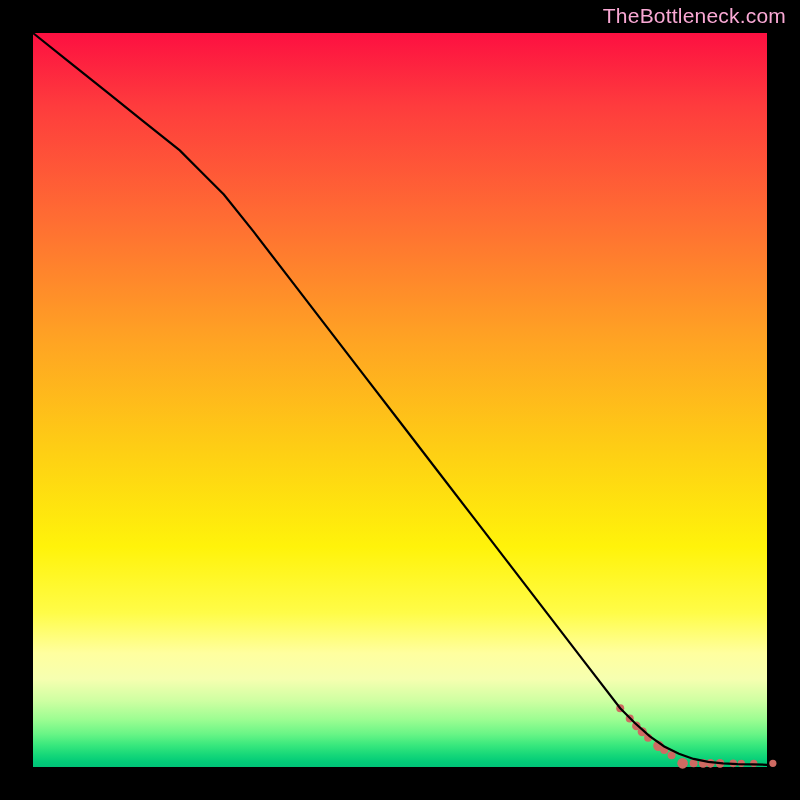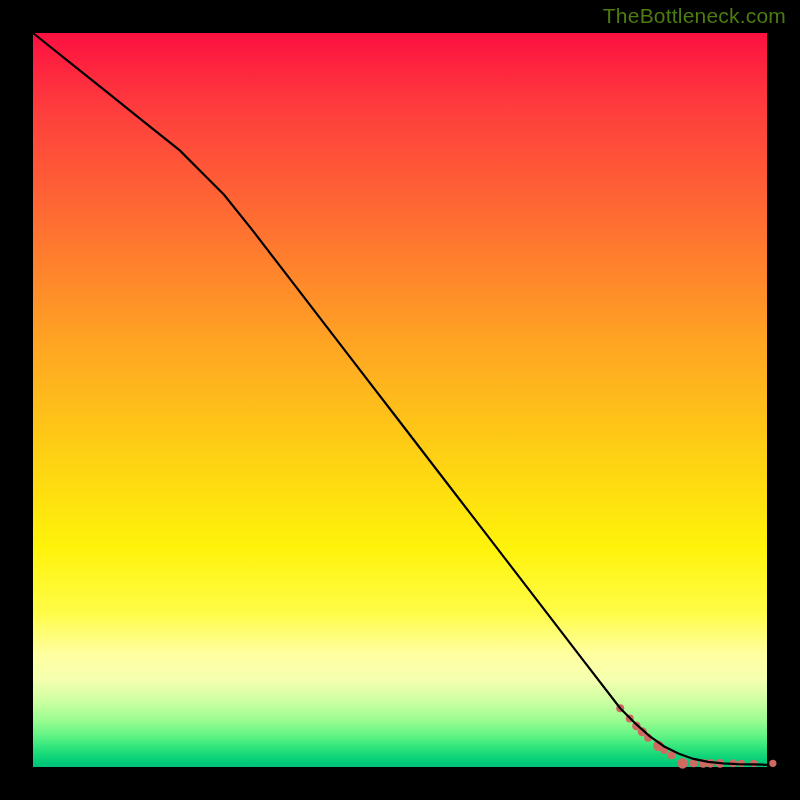--- a/index.html
+++ b/index.html
@@ -14,21 +14,21 @@
   .frame {
     position: relative;
     width: 800px;
     height: 800px;
     background: #000;
   }
   .watermark {
     position: absolute;
     top: 4px;
     right: 14px;
-    color: #4d7c0f;
+    color: #f9a8d4;
     font-size: 21px;
     font-weight: 500;
     letter-spacing: 0.2px;
   }
   .plot-area {
     position: absolute;
     left: 33px;
     top: 33px;
     width: 734px;
     height: 734px;

